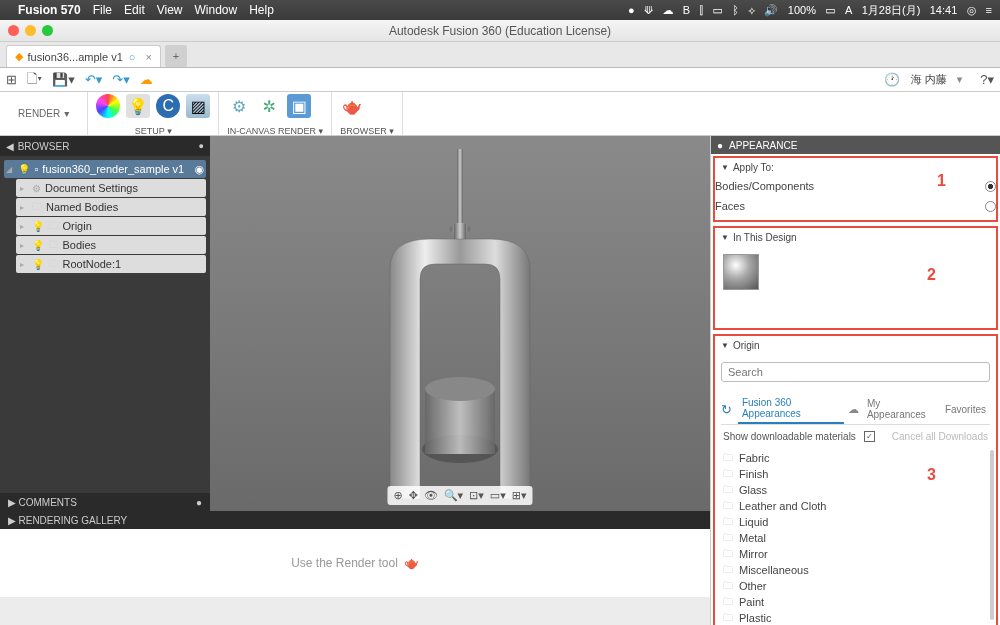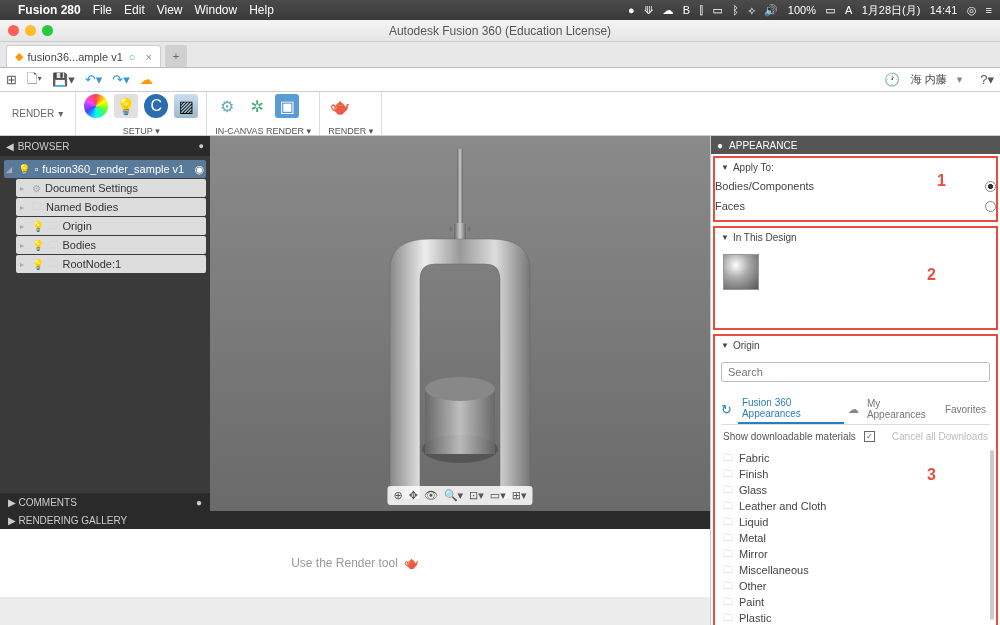--- a/index.html
+++ b/index.html
@@ -38,21 +38,21 @@
 .ribbon-icons { display: flex; gap: 6px; align-items: center; flex: 1; }
 .ribbon-icon { width: 24px; height: 24px; border-radius: 3px; display: flex; align-items: center; justify-content: center; font-size: 16px; }
 .icon-rainbow { background: conic-gradient(#f44, #ff0, #4f4, #0ff, #44f, #f4f, #f44); border-radius: 50%; }
 .icon-lamp { background: #e0e0e0; color: #888; }
 .icon-globe { background: #2c6cb0; color: #fff; border-radius: 50%; }
 .icon-cube { background: linear-gradient(#cde, #9bc); }
 .icon-gear { color: #4a7; }
 .icon-rect { background: #5a9bd4; color: #fff; }
 .icon-tea { color: #999; }
 .ribbon-label { font-size: 9px; color: #555; text-align: center; white-space: nowrap; margin-top: 8px; }
-.workspace-tab { writing-mode: horizontal-tb; background: #fff; color: #666; font-size: 10px; display: flex; align-items: center; padding: 0 12px; border-right: 1px solid #ddd; }
+.workspace-tab { writing-mode: horizontal-tb; background: #fff; color: #666; font-size: 10px; display: flex; align-items: center; padding: 0 18px; border-right: 1px solid #ddd; }
 
 
 .main { display: flex; height: 375px; position: relative; }
 
 
 .browser { width: 210px; background: #3a3a3a; color: #ccc; display: flex; flex-direction: column; }
 .browser-header { background: #2a2a2a; height: 20px; display: flex; align-items: center; padding: 0 6px; font-size: 10px; }
 .browser-header .arrow { margin-right: 4px; }
 .browser-header .pin { margin-left: auto; font-size: 9px; }
 .tree { padding: 4px; font-size: 11px; }
@@ -112,21 +112,21 @@
 .app-footer { display: flex; align-items: center; padding: 4px 8px; border-top: 1px solid #ddd; background: #f5f5f5; }
 .right-stack { position: absolute; right: 0; top: 0; bottom: 0; width: 290px; display: flex; flex-direction: column; }
 .content-row { position: relative; height: 493px; }
 .canvas-stack { position: absolute; left: 0; top: 0; right: 290px; bottom: 0; display: flex; flex-direction: column; }
 </style>
 </head>
 <body>
 
 <div class="mac-menu">
   <span class="apple"></span>
-  <span class="app-name">Fusion 280</span>
+  <span class="app-name">Fusion 570</span>
   <span class="menu-item">File</span>
   <span class="menu-item">Edit</span>
   <span class="menu-item">View</span>
   <span class="menu-item">Window</span>
   <span class="menu-item">Help</span>
   <span class="spacer"></span>
   <span class="status-icons">
     <span>●</span>
     <span>⟱</span>
     <span>☁</span>
@@ -198,21 +198,21 @@
       <div class="ribbon-icon" style="color:#6ab;">⚙</div>
       <div class="ribbon-icon icon-gear">✲</div>
       <div class="ribbon-icon icon-rect">▣</div>
     </div>
     <div class="ribbon-label">IN-CANVAS RENDER ▾</div>
   </div>
   <div class="ribbon-group">
     <div class="ribbon-icons">
       <div class="ribbon-icon icon-tea">🫖</div>
     </div>
-    <div class="ribbon-label">RENDER ▾</div>
+    <div class="ribbon-label">BROWSER ▾</div>
   </div>
 </div>
 
 <div class="content-row">
 
   <div class="canvas-stack">
     <div class="main">
 
       <div class="browser">
         <div class="browser-header">

